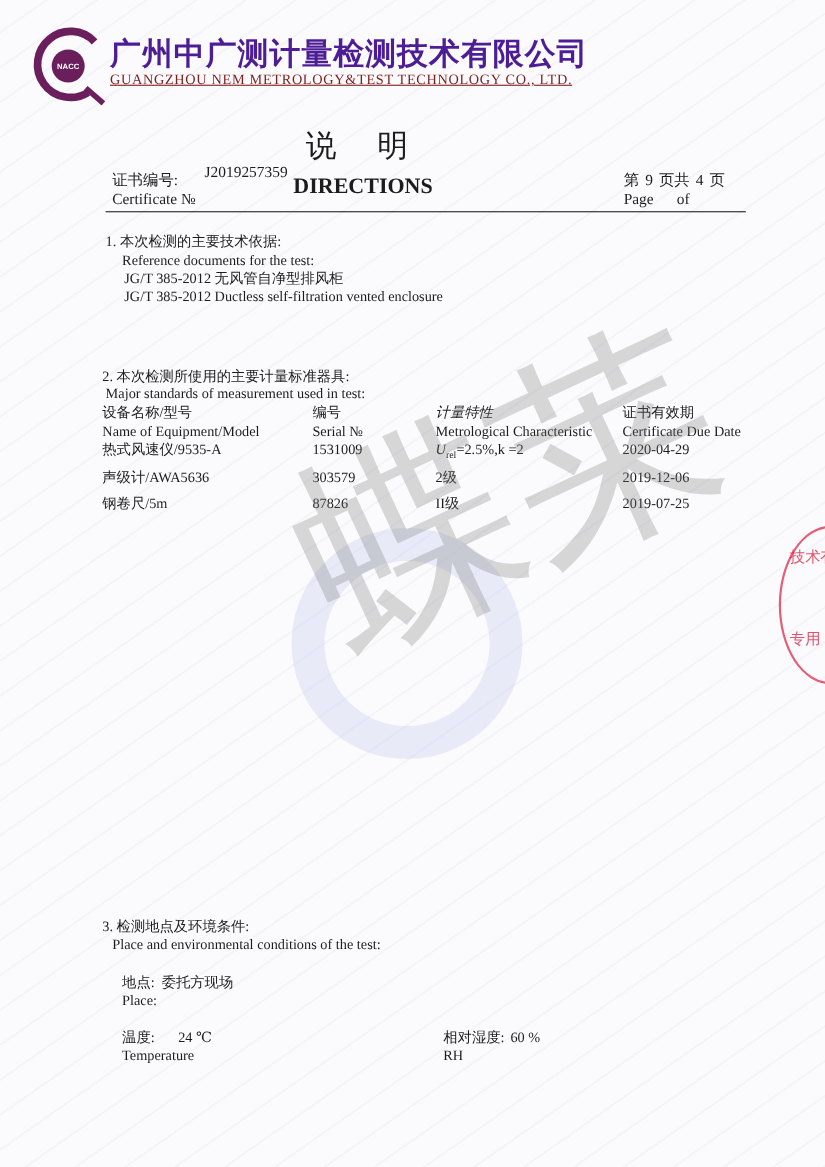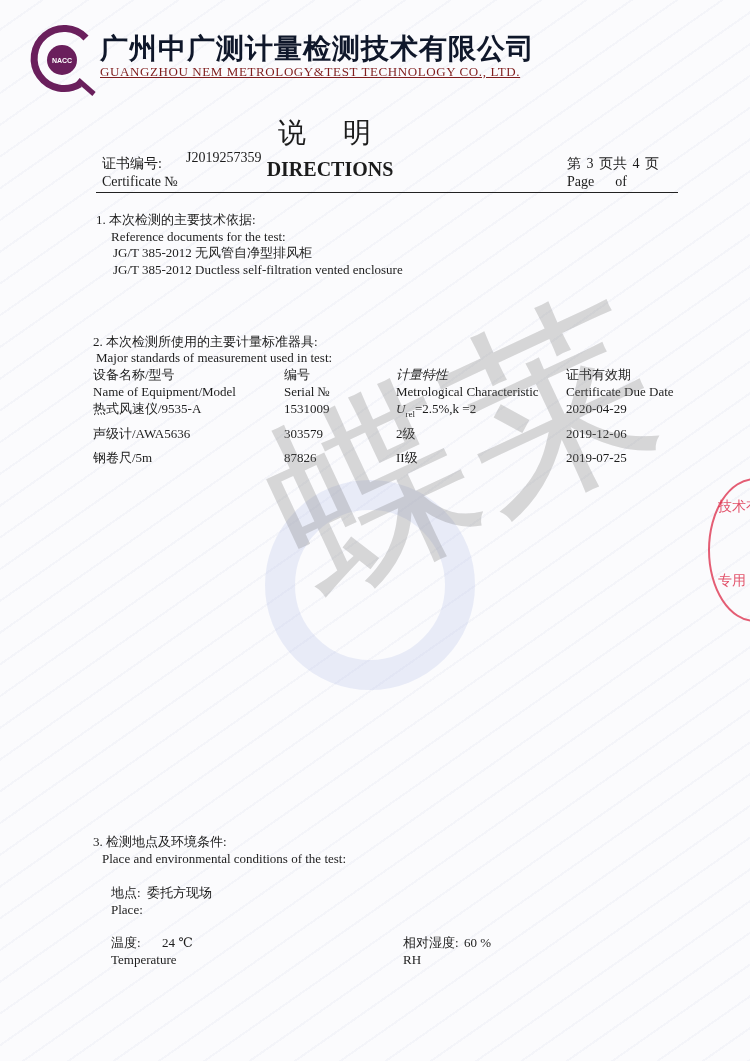--- a/index.html
+++ b/index.html
@@ -13,21 +13,21 @@
     position:absolute; inset:0;
     background-image: repeating-linear-gradient(-35deg, rgba(150,160,200,0.07) 0 2px, transparent 2px 26px);
     pointer-events:none;
   }
   .abs { position:absolute; }
   .logo {
     left:28px; top:22px; width:74px; height:74px;
   }
   .company-cn {
     left:100px; top:30px; font-family:"DejaVu Sans", sans-serif; font-weight:bold;
-    font-size:28px; color:#0f172a; letter-spacing:1px;
+    font-size:28px; color:#4c1d95; letter-spacing:1px;
   }
   .company-en {
     left:100px; top:64px; font-size:13px; color:#7f1d1d; letter-spacing:0.6px;text-decoration:underline;
   }
   .title-cn { left:0; width:663px; top:114px; text-align:center; font-size:28px; letter-spacing:14px; font-family:"DejaVu Serif", serif; }
   .title-en { left:0; width:660px; top:158px; text-align:center; font-size:20px; font-weight:bold; }
   .cert-label-cn { left:102px; top:155px; font-size:14px; }
   .cert-no { left:186px; top:150px; font-size:14px; }
   .cert-label-en { left:102px; top:174px; font-size:14px; }
   .page-cn { left:567px; top:155px; font-size:14px; word-spacing:2px; }
@@ -65,21 +65,21 @@
   </svg>
 </div>
 <div class="abs company-cn">广州中广测计量检测技术有限公司</div>
 <div class="abs company-en">GUANGZHOU NEM METROLOGY&amp;TEST TECHNOLOGY CO., LTD.</div>
 
 <div class="abs title-cn">说 明</div>
 <div class="abs title-en">DIRECTIONS</div>
 <div class="abs cert-label-cn">证书编号:</div>
 <div class="abs cert-no">J2019257359</div>
 <div class="abs cert-label-en">Certificate №</div>
-<div class="abs page-cn">第 3 页共 4 页</div>
+<div class="abs page-cn">第 9 页共 4 页</div>
 <div class="abs page-en" style="white-space:pre;">Page      of</div>
 <div class="abs rule"></div>
 
 <div class="abs txt" style="left:96px;top:212px;">1. 本次检测的主要技术依据:</div>
 <div class="abs txt" style="left:111px;top:229px;">Reference documents for the test:</div>
 <div class="abs txt" style="left:113px;top:245px;">JG/T 385-2012 无风管自净型排风柜</div>
 <div class="abs txt" style="left:113px;top:262px;">JG/T 385-2012 Ductless self-filtration vented enclosure</div>
 
 <div class="abs txt" style="left:93px;top:334px;">2. 本次检测所使用的主要计量标准器具:</div>
 <div class="abs txt" style="left:96px;top:350px;">Major standards of measurement used in  test:</div>

